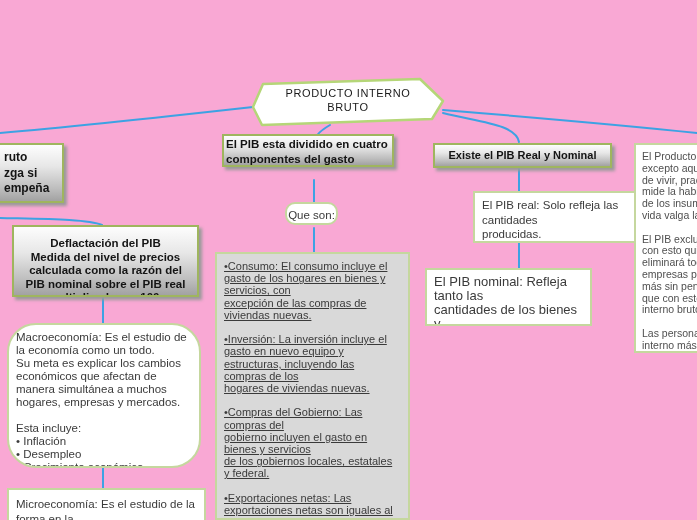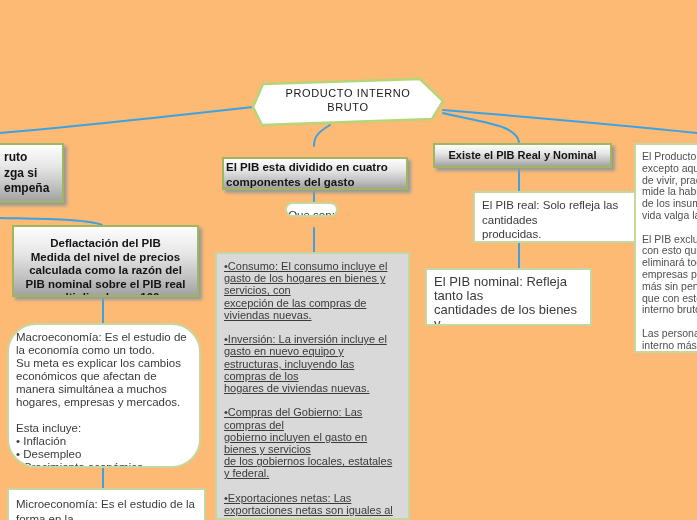--- a/index.html
+++ b/index.html
@@ -1,17 +1,17 @@
 <!DOCTYPE html>
 <html><head>
 <meta charset="utf-8">
 <style>
   html,body{margin:0;padding:0;background:#ffffff;}
   #canvas{
-    position:relative;width:697px;height:520px;overflow:hidden;background:#fdba74;
+    position:relative;width:697px;height:520px;overflow:hidden;background:#f9a8d4;
     font-family:"Liberation Sans",sans-serif;
   }
   #wires{position:absolute;left:0;top:0;width:697px;height:520px;}
   .node{position:absolute;box-sizing:border-box;white-space:pre-line;overflow:hidden;}
   .grad{
     background:linear-gradient(180deg,#fdfdfd 0%,#e7e7e7 38%,#bdbdbd 78%,#a2a2a2 100%);
     border:2px solid #9fb55e;
     box-shadow:3px 3px 3px #9a9a9a;
     font-weight:bold;color:#141414;
   }
@@ -29,23 +29,23 @@
   }
   
   #n-left{left:-58px;top:143px;width:122px;height:60px;font-size:12px;line-height:15.5px;padding:5px 4px 4px 60px;}
   
   #n-defl{left:12px;top:225px;width:187px;height:72px;font-size:11.5px;line-height:13.6px;padding:10px 2px;}
   
   #n-macro{left:7px;top:323px;width:194px;height:145px;font-size:11.5px;line-height:13px;padding:6px 7px;border-radius:29px;}
   
   #n-micro{left:7px;top:488px;width:199px;height:46px;font-size:11.5px;line-height:15px;padding:7px 7px;}
   
-  #n-comp{left:222px;top:157px;width:186px;height:33px;font-size:11.5px;line-height:14.5px;padding:1px 2px;}
+  #n-comp{left:222px;top:134px;width:172px;height:33px;font-size:11.5px;line-height:14.5px;padding:1px 2px;}
   
-  #n-queson{left:285px;top:202px;width:53px;height:15px;font-size:11.5px;line-height:22px;padding:0;border-radius:10px;}
+  #n-queson{left:285px;top:202px;width:53px;height:23px;font-size:11.5px;line-height:22px;padding:0;border-radius:10px;}
   
   #n-detail{left:215px;top:252px;width:195px;height:268px;font-size:11px;line-height:12.2px;padding:6px 7px;}
   
   #n-existe{left:433px;top:143px;width:179px;height:25px;font-size:11px;line-height:20px;padding:0 2px;}
   
   #n-real{left:425px;top:191px;width:193px;height:52px;font-size:11.5px;line-height:14.5px;padding:5px 7px;margin-left:48px;}
   
   #n-nominal{left:425px;top:268px;width:167px;height:58px;font-size:13px;line-height:14px;padding:5px 7px;}
   
   #n-right{left:634px;top:143px;width:130px;height:210px;font-size:10.5px;line-height:11.8px;padding:6px 6px;color:#4f4f4f;}

